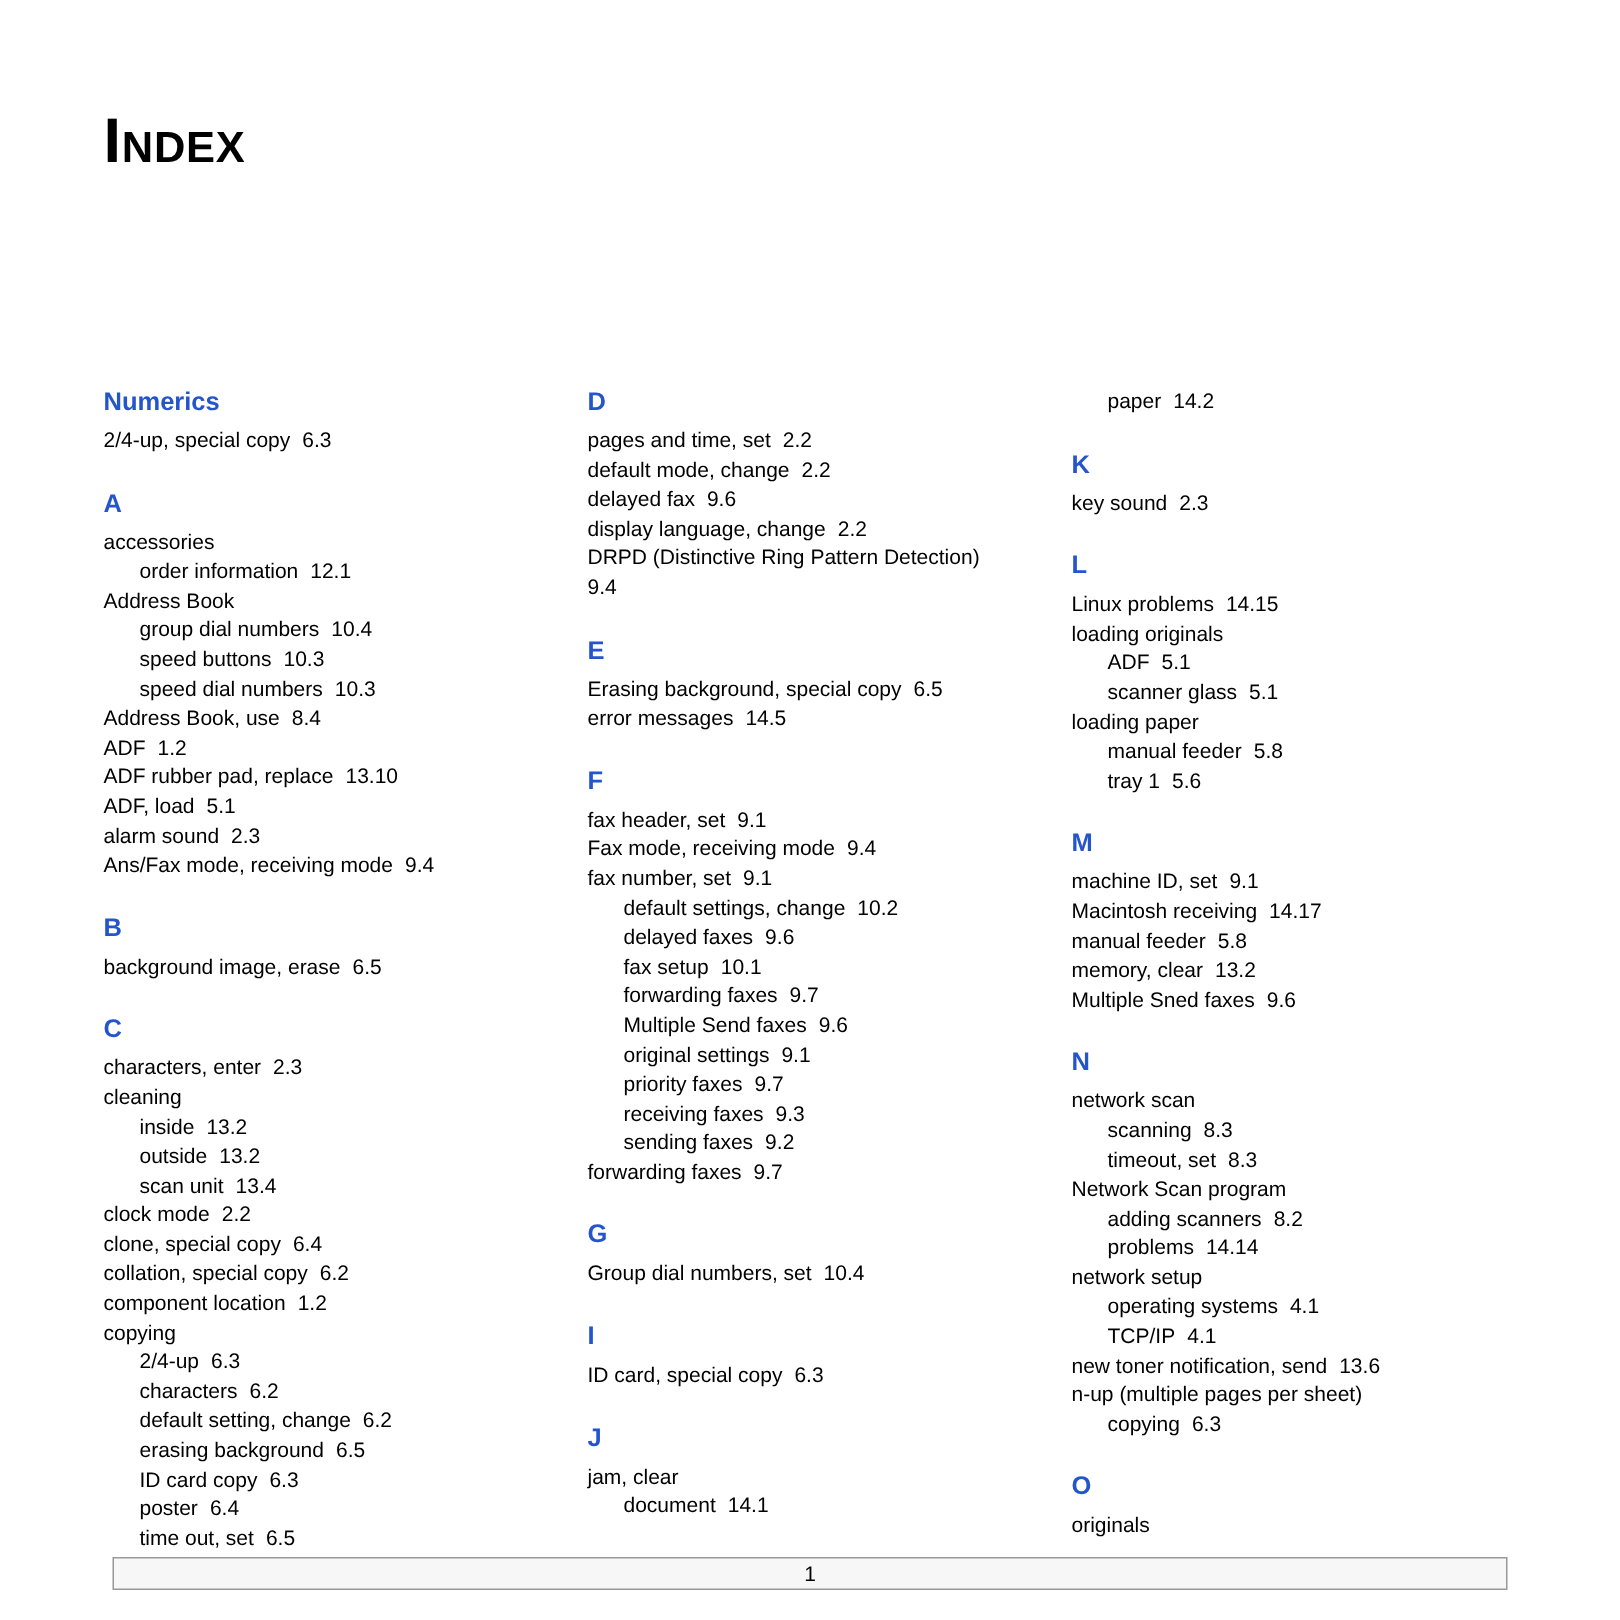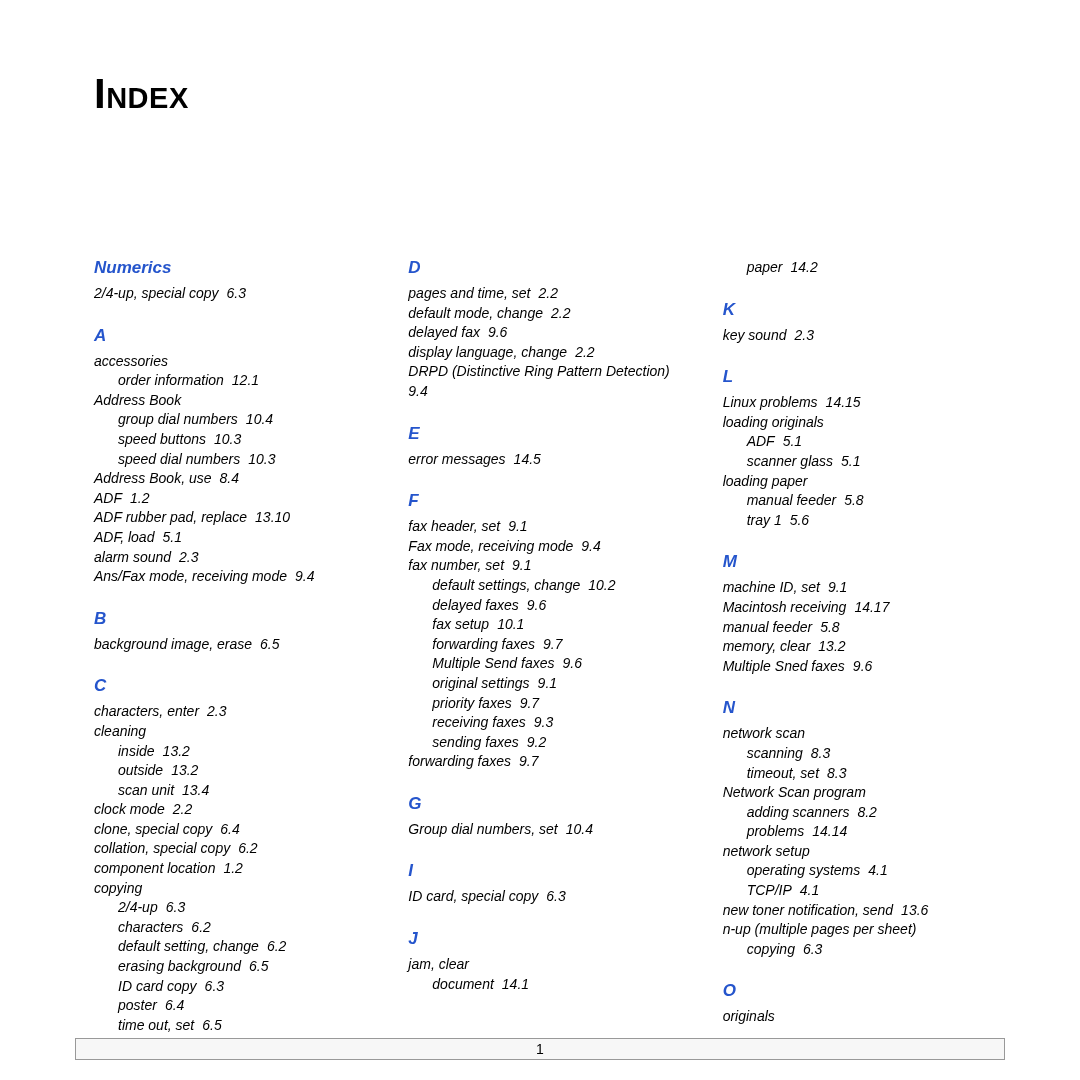--- a/index.html
+++ b/index.html
@@ -5,37 +5,36 @@
   * { margin: 0; padding: 0; box-sizing: border-box; }
   body {
     width: 1080px;
     height: 1080px;
     background: #fff;
     font-family: Arial, Helvetica, sans-serif;
     color: #000;
     position: relative;
   }
   .page {
-    padding: 70px 75px 0 94px;
+    padding: 70px 75px 0 69px;
   }
   h1.title {
     font-size: 42px;
     font-weight: bold;
     font-variant: small-caps;
     letter-spacing: 0.5px;
     margin-bottom: 140px;
   }
   .columns {
     display: flex;
     gap: 32px;
   }
   .col {
     flex: 1;
     min-width: 0;
-    font-style: italic;
   }
   .section-heading {
     color: #2555cc;
     font-weight: bold;
     font-size: 17px;
     margin-top: 22px;
     margin-bottom: 6px;
   }
   .section-heading:first-child { margin-top: 0; }
   .entry {
@@ -102,20 +101,21 @@
       </div>
       <div class="col">
         <div class="section-heading">D</div>
         <div class="entry"><span>pages and time, set</span><span class="pg">2.2</span></div>
         <div class="entry"><span>default mode, change</span><span class="pg">2.2</span></div>
         <div class="entry"><span>delayed fax</span><span class="pg">9.6</span></div>
         <div class="entry"><span>display language, change</span><span class="pg">2.2</span></div>
         <div class="entry" style="white-space: normal;"><span>DRPD (Distinctive Ring Pattern Detection)</span></div>
         <div class="entry"><span>9.4</span></div>
         <div class="section-heading">E</div>
+        <div class="entry"><span>Erasing background, special copy</span><span class="pg">6.5</span></div>
         <div class="entry"><span>error messages</span><span class="pg">14.5</span></div>
         <div class="section-heading">F</div>
         <div class="entry"><span>fax header, set</span><span class="pg">9.1</span></div>
         <div class="entry"><span>Fax mode, receiving mode</span><span class="pg">9.4</span></div>
         <div class="entry"><span>fax number, set</span><span class="pg">9.1</span></div>
         <div class="entry indent1"><span>default settings, change</span><span class="pg">10.2</span></div>
         <div class="entry indent1"><span>delayed faxes</span><span class="pg">9.6</span></div>
         <div class="entry indent1"><span>fax setup</span><span class="pg">10.1</span></div>
         <div class="entry indent1"><span>forwarding faxes</span><span class="pg">9.7</span></div>
         <div class="entry indent1"><span>Multiple Send faxes</span><span class="pg">9.6</span></div>

